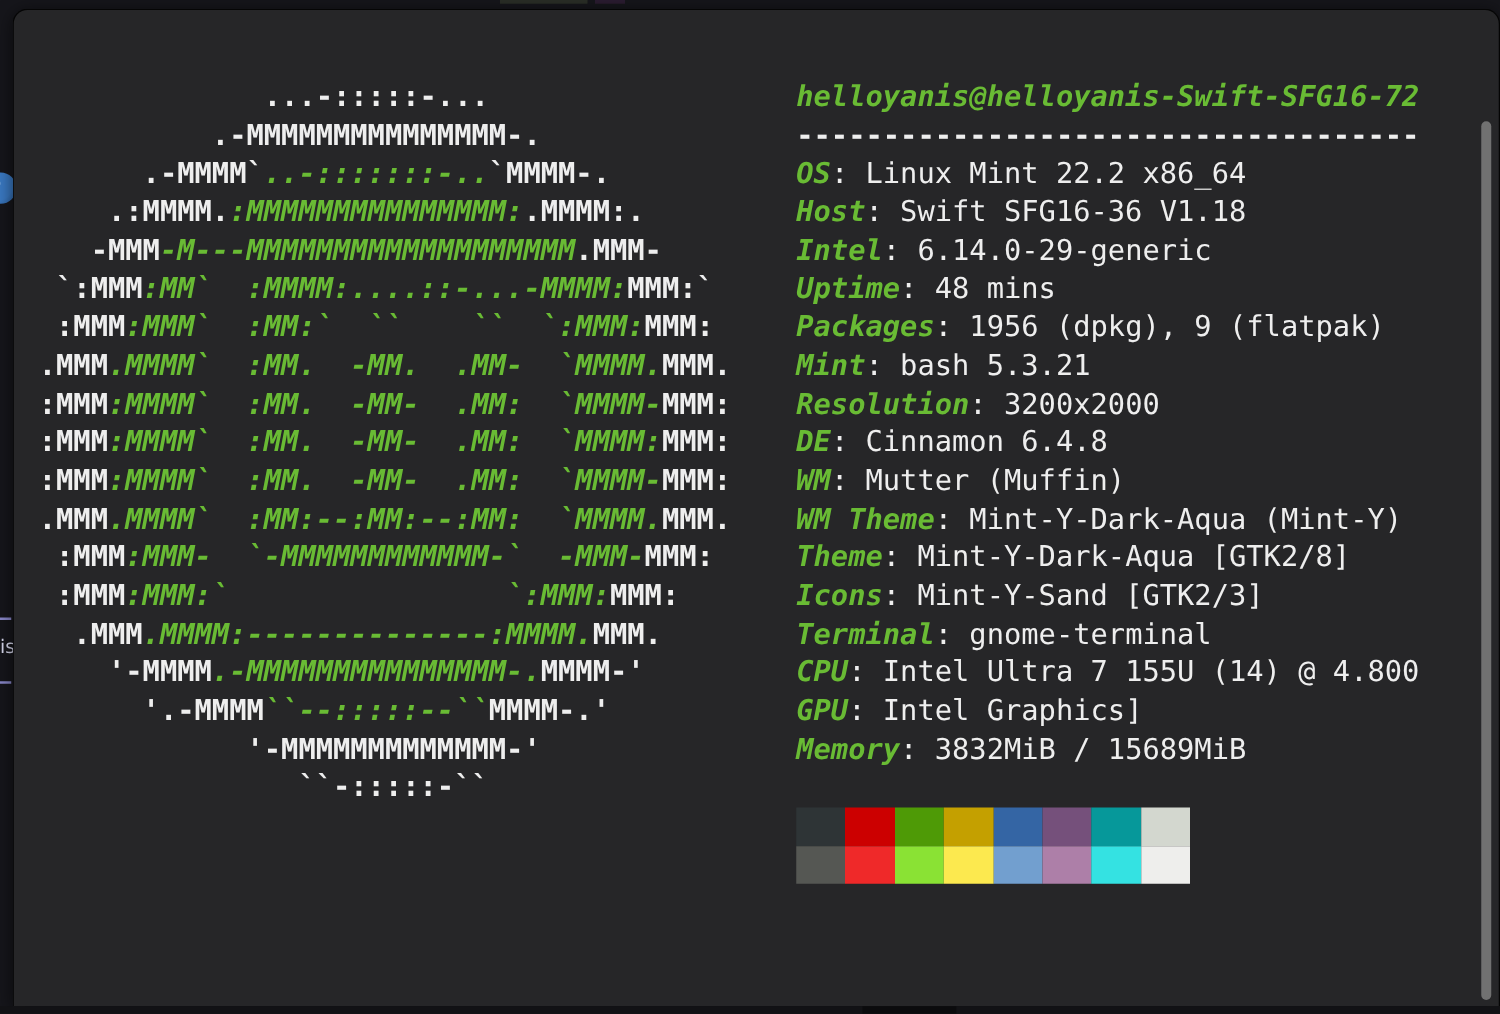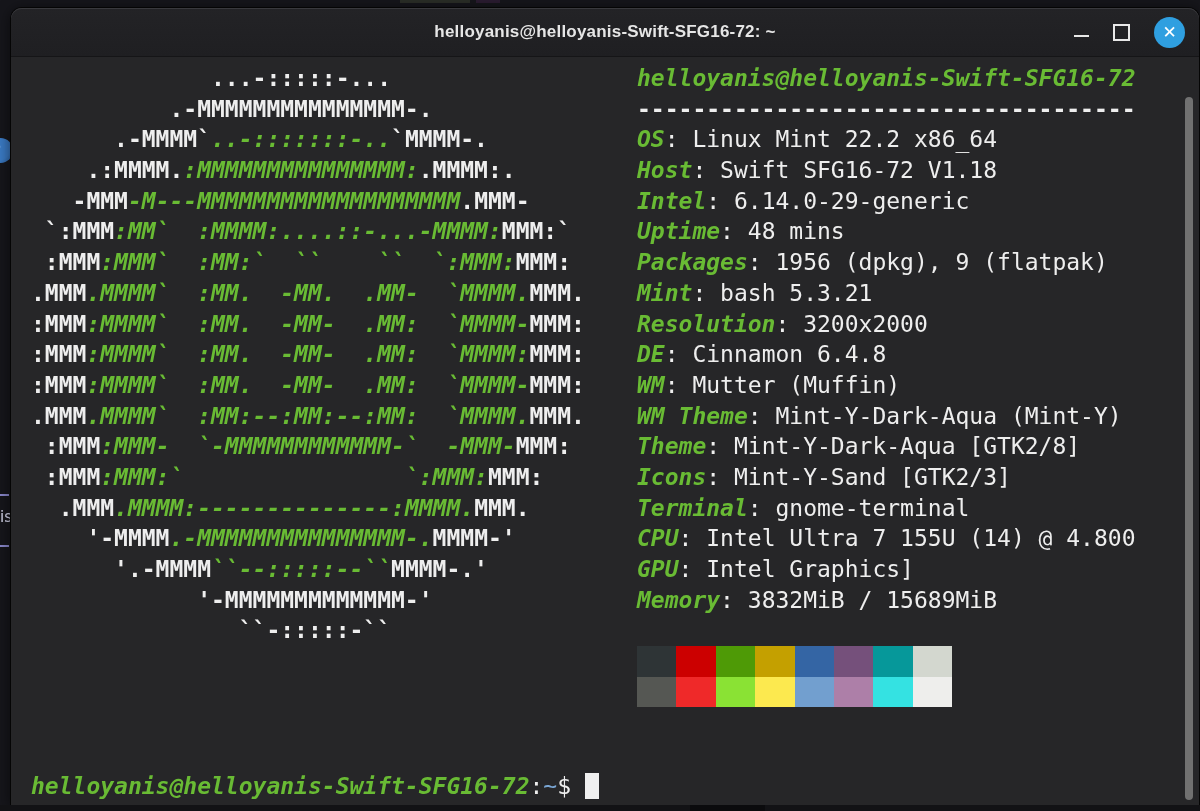--- a/index.html
+++ b/index.html
@@ -77,37 +77,27 @@
 <body>
 
 <div class="frag" style="left:400px;top:0;width:70px;height:3px;background:#2a2e27;"></div>
 <div class="frag" style="left:476px;top:0;width:24px;height:3px;background:#2b1c31;"></div>
 <div class="desktop-icon-blue"></div>
 <div class="lav-line" style="top:494px;"></div>
 <div class="lav-line" style="top:545px;"></div>
 <div class="icon-label-frag">is</div>
 
 <div class="window">
-  <div class="titlebar">
-    <span class="title-text">helloyanis@helloyanis-Swift-SFG16-72: ~</span>
-    <div class="controls">
-      <div class="btn btn-min"></div>
-      <div class="btn btn-max"></div>
-      <div class="btn btn-close">
-          <span>✕</span>
-        </div>
-    </div>
-  </div>
 
   <div class="screen">
     <pre class="ascii"><div><span class="c1">             ...-:::::-...</span></div><div><span class="c1">          .-MMMMMMMMMMMMMMM-.</span></div><div><span class="c1">      .-MMMM`</span><span class="c2">..-:::::::-..</span><span class="c1">`MMMM-.</span></div><div><span class="c1">    .:MMMM.</span><span class="c2">:MMMMMMMMMMMMMMM:</span><span class="c1">.MMMM:.</span></div><div><span class="c1">   -MMM</span><span class="c2">-M---MMMMMMMMMMMMMMMMMMM</span><span class="c1">.MMM-</span></div><div><span class="c1"> `:MMM</span><span class="c2">:MM`  :MMMM:....::-...-MMMM:</span><span class="c1">MMM:`</span></div><div><span class="c1"> :MMM</span><span class="c2">:MMM`  :MM:`  ``    ``  `:MMM:</span><span class="c1">MMM:</span></div><div><span class="c1">.MMM</span><span class="c2">.MMMM`  :MM.  -MM.  .MM-  `MMMM.</span><span class="c1">MMM.</span></div><div><span class="c1">:MMM</span><span class="c2">:MMMM`  :MM.  -MM-  .MM:  `MMMM-</span><span class="c1">MMM:</span></div><div><span class="c1">:MMM</span><span class="c2">:MMMM`  :MM.  -MM-  .MM:  `MMMM:</span><span class="c1">MMM:</span></div><div><span class="c1">:MMM</span><span class="c2">:MMMM`  :MM.  -MM-  .MM:  `MMMM-</span><span class="c1">MMM:</span></div><div><span class="c1">.MMM</span><span class="c2">.MMMM`  :MM:--:MM:--:MM:  `MMMM.</span><span class="c1">MMM.</span></div><div><span class="c1"> :MMM</span><span class="c2">:MMM-  `-MMMMMMMMMMMM-`  -MMM-</span><span class="c1">MMM:</span></div><div><span class="c1"> :MMM</span><span class="c2">:MMM:`                `:MMM:</span><span class="c1">MMM:</span></div><div><span class="c1">  .MMM</span><span class="c2">.MMMM:--------------:MMMM.</span><span class="c1">MMM.</span></div><div><span class="c1">    '-MMMM</span><span class="c2">.-MMMMMMMMMMMMMMM-.</span><span class="c1">MMMM-'</span></div><div><span class="c1">      '.-MMMM</span><span class="c2">``--:::::--``</span><span class="c1">MMMM-.'</span></div><div><span class="c1">            '-MMMMMMMMMMMMM-'</span></div><div><span class="c1">               ``-:::::-``</span></div></pre>
     <pre class="info"><span class="c2">helloyanis@helloyanis-Swift-SFG16-72</span>
 <span class="c1 sep">------------------------------------</span><span>
 <span class="c2">OS</span><span class="c1">: Linux Mint 22.2 x86_64</span>
-<span class="c2">Host</span><span class="c1">: Swift SFG16-72 V1.18</span>
+<span class="c2">Host</span><span class="c1">: Swift SFG16-36 V1.18</span>
 <span class="c2">Intel</span><span class="c1">: 6.14.0-29-generic</span>
 <span class="c2">Uptime</span><span class="c1">: 48 mins</span>
 <span class="c2">Packages</span><span class="c1">: 1956 (dpkg), 9 (flatpak)</span>
 <span class="c2">Mint</span><span class="c1">: bash 5.3.21</span>
 <span class="c2">Resolution</span><span class="c1">: 3200x2000</span>
 <span class="c2">DE</span><span class="c1">: Cinnamon 6.4.8</span>
 <span class="c2">WM</span><span class="c1">: Mutter (Muffin)</span>
 <span class="c2">WM Theme</span><span class="c1">: Mint-Y-Dark-Aqua (Mint-Y)</span>
 <span class="c2">Theme</span><span class="c1">: Mint-Y-Dark-Aqua [GTK2/8]</span>
 <span class="c2">Icons</span><span class="c1">: Mint-Y-Sand [GTK2/3]</span>
@@ -130,19 +120,18 @@
           <div class="pal-block" style="background: rgb(85, 87, 83);"></div>
           <div class="pal-block" style="background: rgb(239, 41, 41);"></div>
           <div class="pal-block" style="background: rgb(138, 226, 52);"></div>
           <div class="pal-block" style="background: rgb(252, 233, 79);"></div>
           <div class="pal-block" style="background: rgb(114, 159, 207);"></div>
           <div class="pal-block" style="background: rgb(173, 127, 168);"></div>
           <div class="pal-block" style="background: rgb(52, 226, 226);"></div>
           <div class="pal-block" style="background: rgb(238, 238, 236);"></div>
         </div>
       </div>
-    <pre class="prompt"><span class="c2">helloyanis@helloyanis-Swift-SFG16-72</span><span class="c1">:</span><span class="tilde">~</span><span class="c1">$</span><span class="cursor"></span></pre>
     <div class="scrollbar"></div>
   </div>
 </div>
 
 <div class="bottom-strip"></div>
 <div class="bottom-frag"></div>
 
 </body></html>

